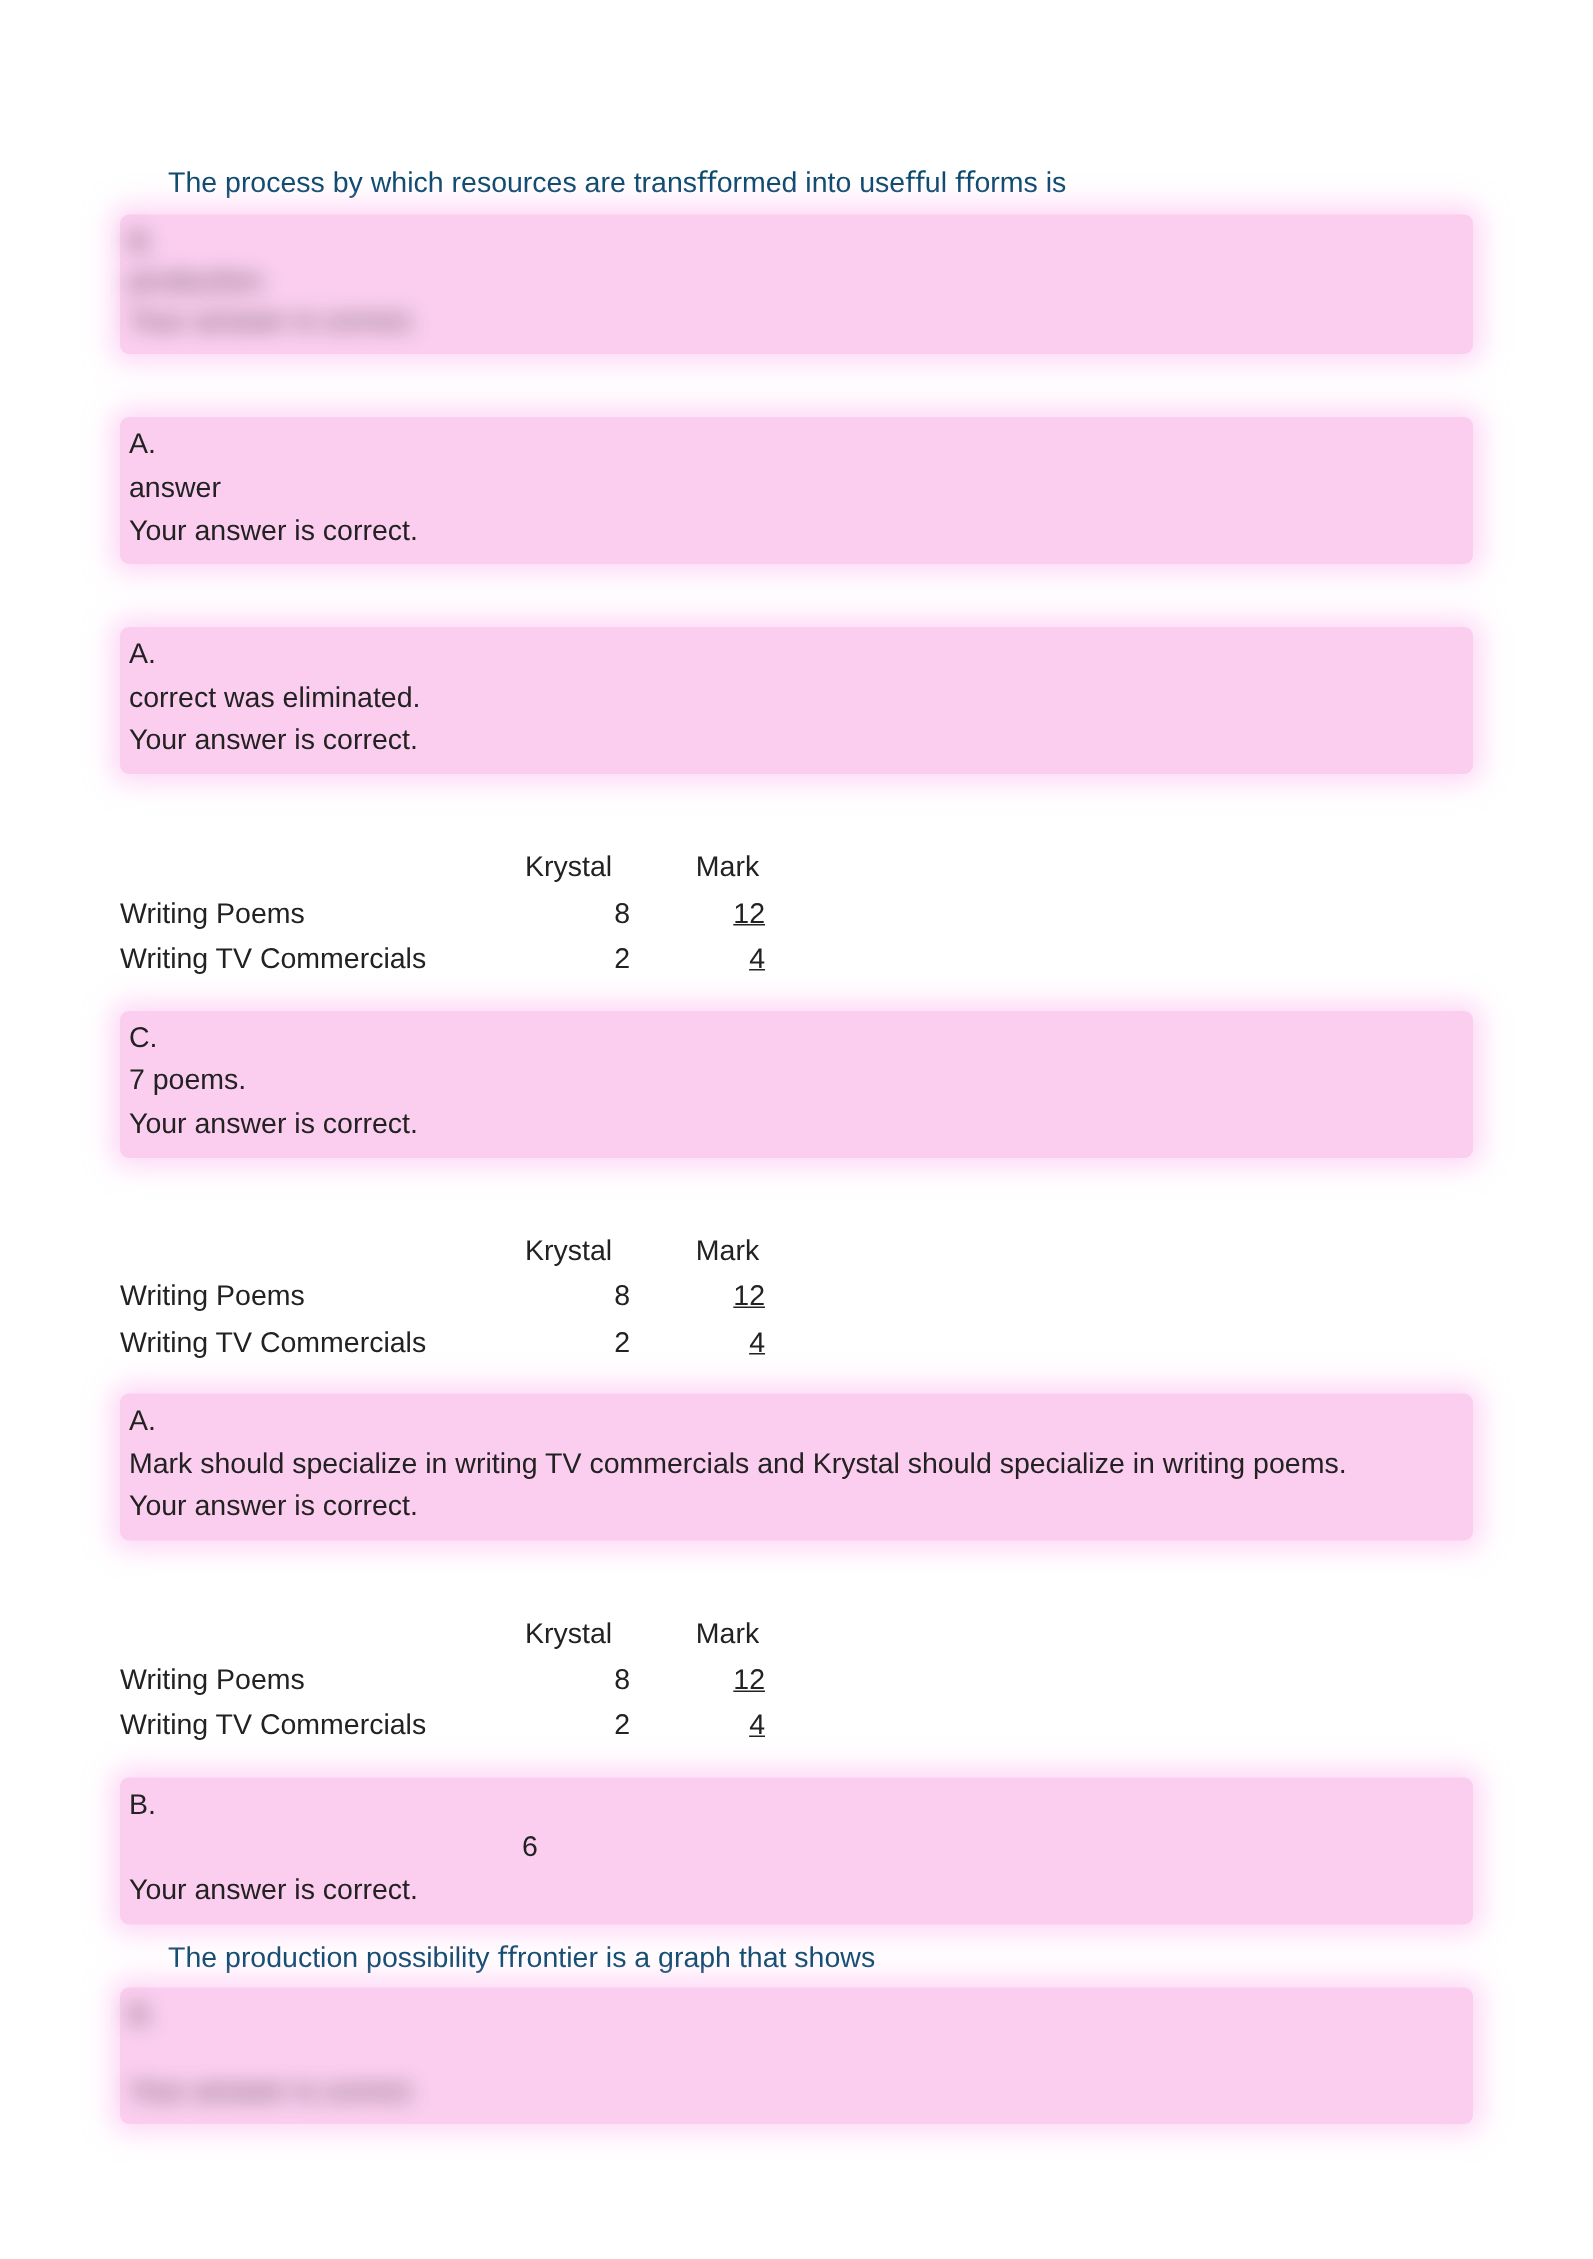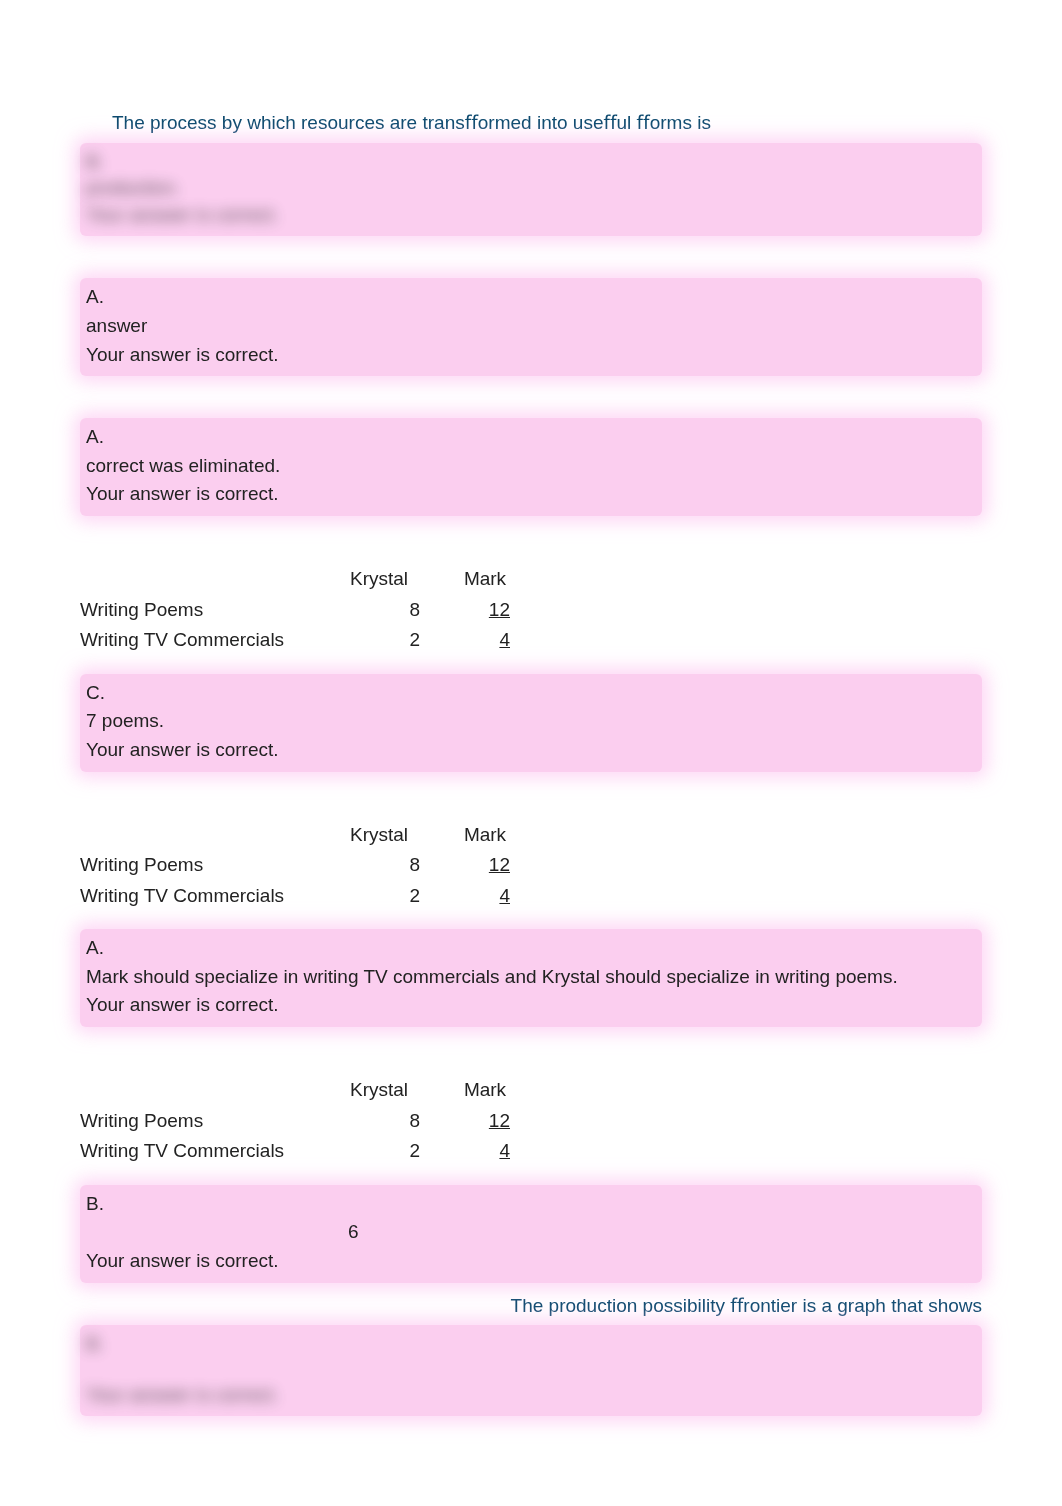--- a/index.html
+++ b/index.html
@@ -46,21 +46,21 @@
       text-align: left;
       padding: 2px 0;
     }
     .col-label { width: 270px; }
     .col-h1 { width: 80px; text-align: left; margin-top: 25px; }
     .col-h2 { width: 70px; text-align: center; margin-top: 36px; }
     .col-v1 { width: 100px; text-align: right; padding-right: 30px;}
     .col-v2 { width: 60px; text-align: right; padding-right: 10px; text-decoration: underline; }
     .section { margin-bottom: 0; }
     .indent-num { display: inline-block; width: 262px; }
-    .final-q { margin-top: 10px; margin-bottom: 6px; text-align: right; }
+    .final-q { margin-top: 10px; margin-bottom: 6px; }
   </style>
 </head>
 <body>
 
 <div class="section">
   <div class="question-text">The process by which resources are transﬀormed into useﬀul ﬀorms is</div>
   <div class="answer-block">
     <div class="row blurred">B.</div>
     <div class="row blurred">production.</div>
     <div class="row blurred">Your answer is correct.</div>

